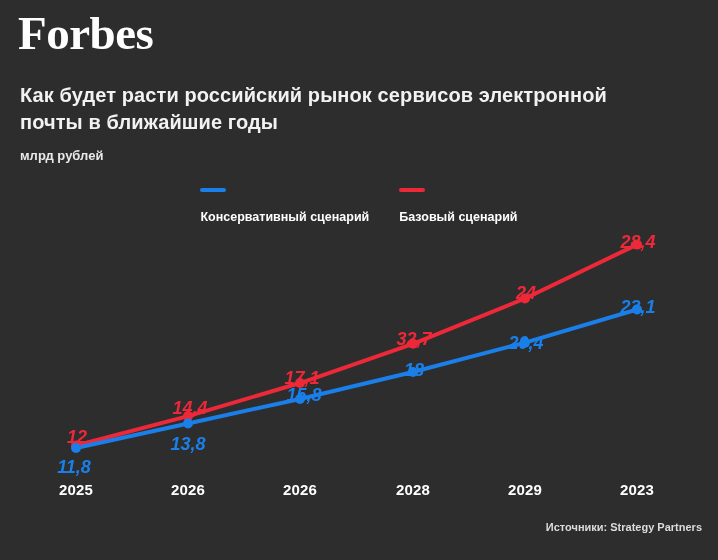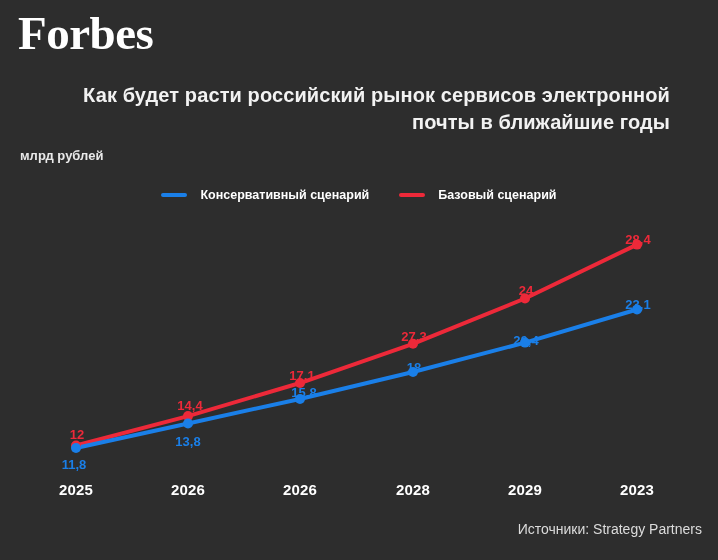--- a/index.html
+++ b/index.html
@@ -36,21 +36,20 @@
   .headline {
     position: absolute;
     left: 20px;
     top: 82px;
     width: 650px;
     font-size: 20px;
     font-weight: 700;
     line-height: 1.35;
     color: #f2f2f2;
     letter-spacing: 0.1px;
-    text-align: right;
   }
   .units {
     position: absolute;
     left: 20px;
     top: 148px;
     font-size: 13px;
     font-weight: 700;
     color: #e9e9e9;
   }
 
@@ -60,22 +59,22 @@
     left: 0;
     top: 188px;
     width: 718px;
     display: flex;
     justify-content: center;
     align-items: center;
     gap: 30px;
   }
   .legend-item {
     display: flex;
-    align-items: center;
-    gap: 13px;
+    gap: 18px;
+    flex-direction: column;
   }
   .legend-swatch {
     display: block;
     width: 26px;
     height: 4px;
     border-radius: 2px;
   }
   .legend-label {
     font-size: 12.5px;
     font-weight: 700;
@@ -105,33 +104,34 @@
     transform: translateX(-50%);
     font-size: 15px;
     font-weight: 700;
     color: #ffffff;
     letter-spacing: 0.2px;
   }
 
   .pt-label {
     position: absolute;
     transform: translateX(-50%);
-    font-size: 13px;
+    font-size: 18px;
     font-weight: 700;
     white-space: nowrap;
+    font-style: italic;
   }
   .pt-label.blue { color: #1a7fe8; }
   .pt-label.red  { color: #ed2939; }
 
   .source {
     position: absolute;
     right: 16px;
     top: 521px;
-    font-size: 14px;
-    font-weight: 400;
+    font-size: 11px;
+    font-weight: 700;
     color: #dcdcdc;
   }
 </style>
 </head>
 <body>
 
 <div id="page">
 
   <div class="brand">Forbes</div>
 
@@ -183,21 +183,21 @@
       <div class="axis-tick" style="left: 300px;">2026</div>
       <div class="axis-tick" style="left: 413px; text-align: center;">2028</div>
       <div class="axis-tick" style="left: 525px;">2029</div>
       <div class="axis-tick" style="left: 637px;">2023</div>
     </div>
 
   <div id="labels-layer">
       <div class="pt-label red" style="left: 77px; top: 427px;">12</div>
       <div class="pt-label red" style="left: 190px; top: 398px; text-align: center;">14,4</div>
       <div class="pt-label red" style="left: 302px; top: 368px;">17,1</div>
-      <div class="pt-label red" style="left: 414px; top: 329px;">27,3</div>
+      <div class="pt-label red" style="left: 414px; top: 329px;">32,7</div>
       <div class="pt-label red" style="left: 526px; top: 283px;">24</div>
       <div class="pt-label red" style="left: 638px; top: 232px;">28,4</div>
       <div class="pt-label blue" style="left: 74px; top: 457px; text-align: center;">11,8</div>
       <div class="pt-label blue" style="left: 188px; top: 434px;">13,8</div>
       <div class="pt-label blue" style="left: 304px; top: 385px;">15,8</div>
       <div class="pt-label blue" style="left: 414px; top: 360px;">18</div>
       <div class="pt-label blue" style="left: 526px; top: 333px;">20,4</div>
       <div class="pt-label blue" style="left: 638px; top: 297px;">23,1</div>
     </div>
 

